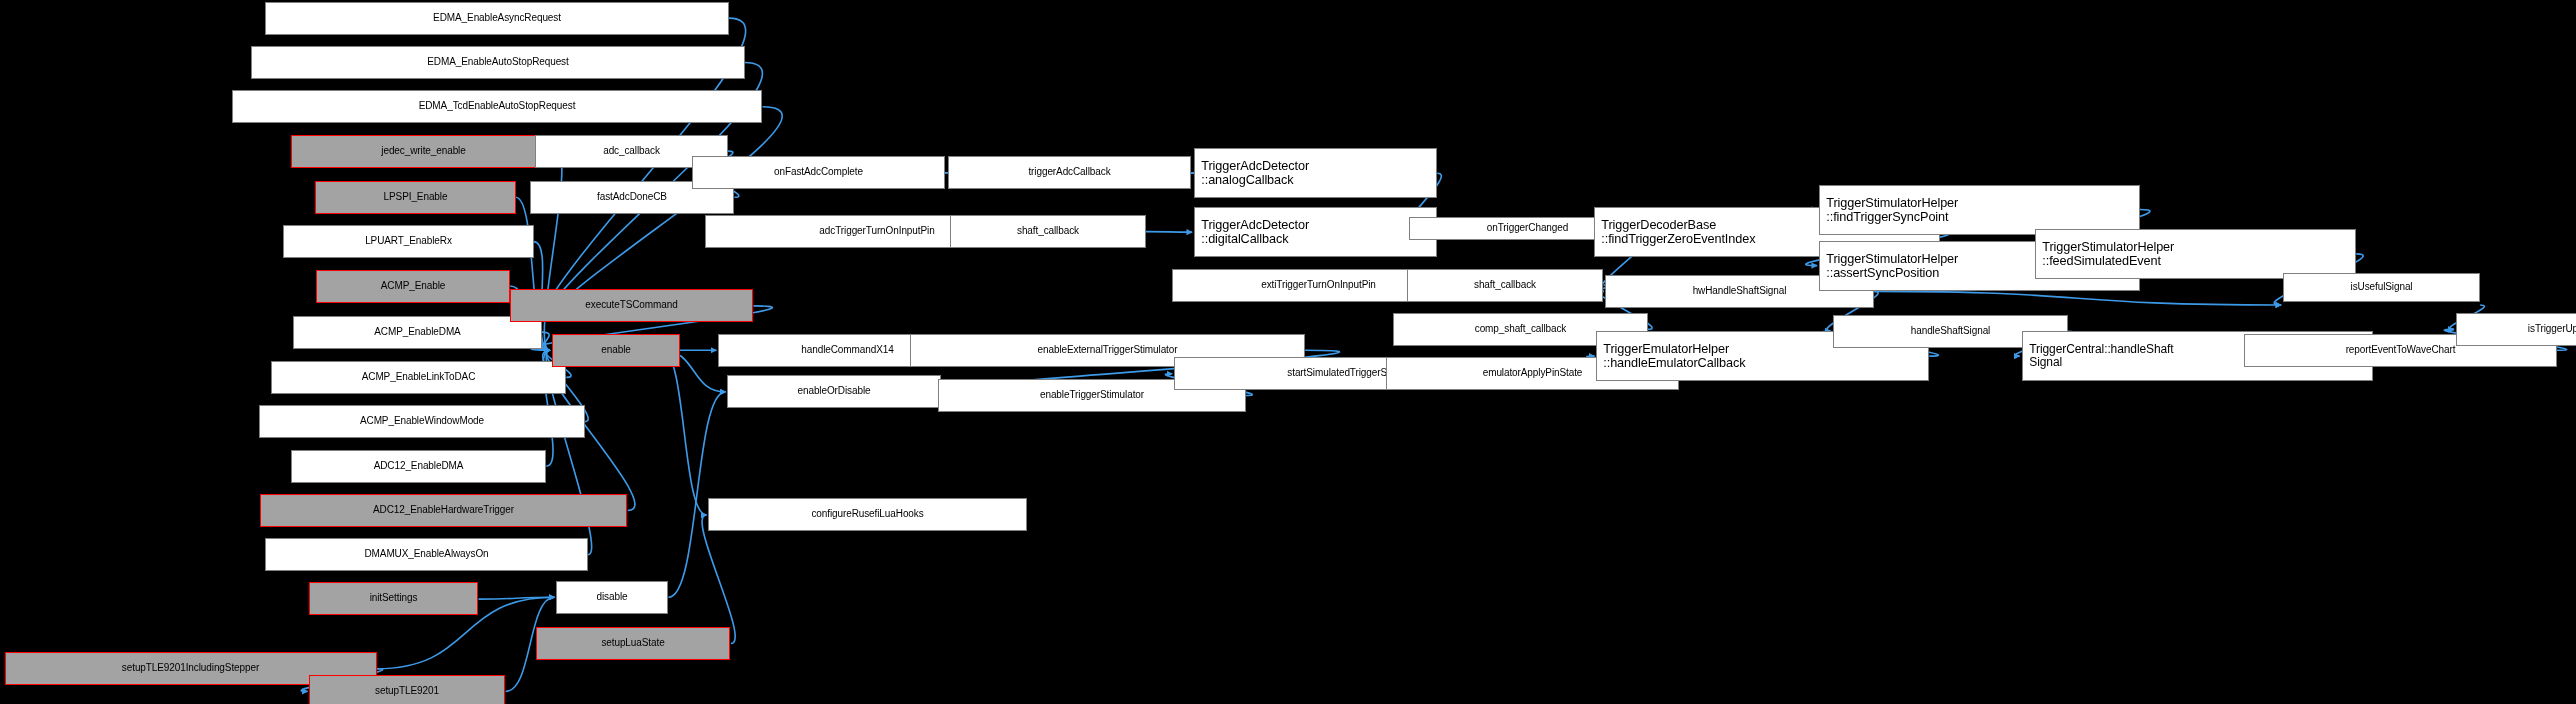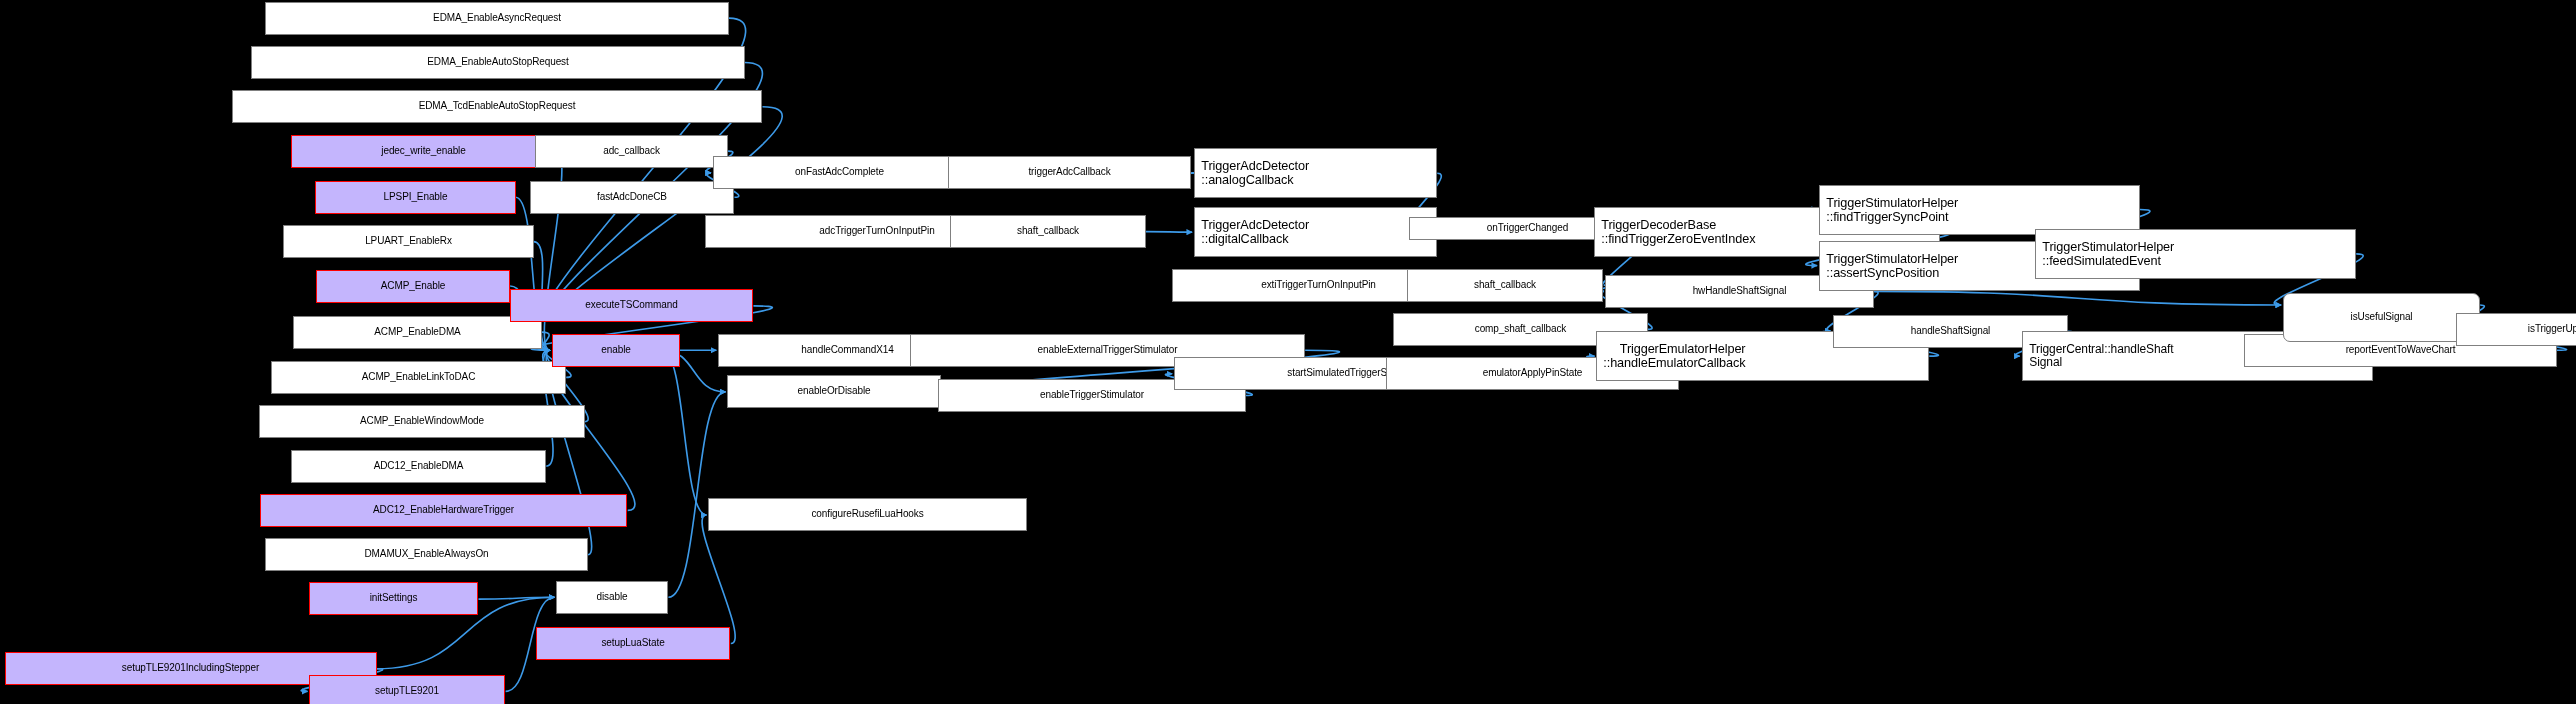--- a/index.html
+++ b/index.html
@@ -32,21 +32,21 @@
     font-size: 10px;
     line-height: 1.08;
     color: #000000;
     background: #ffffff;
     border: 0.9px solid #808080;
     white-space: pre;
     letter-spacing: -0.1px;
     z-index: 5;
   }
   .node.red {
-    background: #c4b5fd;
+    background: #a3a3a3;
     border: 1.4px solid #ff0000;
   }
   .node.grey {
     background: #ffffff;
     border: 1.4px solid #808080;
   }
   .node.multiline {
     line-height: 1.12;
     white-space: pre-line;
   }
@@ -133,47 +133,47 @@
     <div class="node red" style="left: 4.5px; top: 652px; width: 372px; height: 33px;">setupTLE9201IncludingStepper</div>
     <div class="node red" style="left: 309px; top: 675px; width: 196px; height: 33px;">setupTLE9201</div>
     <div class="node grey" style="left: 535px; top: 135px; width: 193px; height: 33px;">adc_callback</div>
     <div class="node grey" style="left: 530px; top: 181px; width: 204px; height: 33px;">fastAdcDoneCB</div>
     <div class="node grey" style="left: 705px; top: 215px; width: 309px; height: 33px; padding-left: 35px;">adcTriggerTurnOnInputPin</div>
     <div class="node red" style="left: 510px; top: 289px; width: 243px; height: 33px;">executeTSCommand</div>
     <div class="node red" style="left: 552px; top: 334px; width: 128px; height: 33px;">enable</div>
     <div class="node grey" style="left: 727px; top: 375px; width: 214px; height: 33px;">enableOrDisable</div>
     <div class="node grey" style="left: 708px; top: 498px; width: 319px; height: 33px;">configureRusefiLuaHooks</div>
     <div class="node grey" style="left: 556px; top: 581px; width: 112px; height: 33px;">disable</div>
-    <div class="node grey" style="left: 713px; top: 156px; width: 253px; height: 33px;">onFastAdcComplete</div>
+    <div class="node grey" style="left: 692px; top: 156px; width: 253px; height: 33px;">onFastAdcComplete</div>
     <div class="node grey" style="left: 718px; top: 334px; width: 259px; height: 33px;">handleCommandX14</div>
     <div class="node grey" style="left: 910px; top: 334px; width: 395px; height: 33px;">enableExternalTriggerStimulator</div>
     <div class="node grey" style="left: 938px; top: 379px; width: 308px; height: 33px;">enableTriggerStimulator</div>
     <div class="node grey" style="left: 948px; top: 156px; width: 243px; height: 33px;">triggerAdcCallback</div>
     <div class="node grey" style="left: 950px; top: 215px; width: 196px; height: 33px;">shaft_callback</div>
     <div class="node grey multiline" style="left: 1194px; top: 148px; width: 243px; height: 50px; font-size: 12.7px; justify-content: flex-start; text-align: left; padding-left: 6.3px;">TriggerAdcDetector
 ::analogCallback</div>
     <div class="node grey multiline" style="left: 1194px; top: 207px; width: 243px; height: 50px; font-size: 12.7px; justify-content: flex-start; text-align: left; padding-left: 6.3px;">TriggerAdcDetector
 ::digitalCallback</div>
     <div class="node grey" style="left: 1172px; top: 269px; width: 293px; height: 33px;">extiTriggerTurnOnInputPin</div>
     <div class="node grey" style="left: 1393px; top: 313px; width: 255px; height: 33px;">comp_shaft_callback</div>
     <div class="node grey" style="left: 1174px; top: 357px; width: 347px; height: 33px;">startSimulatedTriggerSignal</div>
     <div class="node grey" style="left: 1409px; top: 217px; width: 237px; height: 23px;">onTriggerChanged</div>
     <div class="node grey" style="left: 1407px; top: 269px; width: 196px; height: 33px;">shaft_callback</div>
     <div class="node grey" style="left: 1386px; top: 357px; width: 293px; height: 33px;">emulatorApplyPinState</div>
-    <div class="node grey multiline" style="left: 1596px; top: 331px; width: 333px; height: 50px; font-size: 12.7px; justify-content: flex-start; text-align: right; padding-left: 6.3px;">TriggerEmulatorHelper
+    <div class="node grey multiline" style="left: 1596px; top: 331px; width: 333px; height: 50px; font-size: 12.7px; justify-content: flex-start; text-align: left; padding-left: 6.3px;">TriggerEmulatorHelper
 ::handleEmulatorCallback</div>
     <div class="node grey multiline" style="left: 1594px; top: 207px; width: 346px; height: 50px; font-size: 12.7px; justify-content: flex-start; text-align: left; padding-left: 6.3px;">TriggerDecoderBase
 ::findTriggerZeroEventIndex</div>
     <div class="node grey" style="left: 1605px; top: 275px; width: 269px; height: 33px;">hwHandleShaftSignal</div>
     <div class="node grey" style="left: 1833px; top: 315px; width: 235px; height: 33px;">handleShaftSignal</div>
     <div class="node grey multiline" style="left: 1819px; top: 185px; width: 321px; height: 50px; font-size: 12.7px; justify-content: flex-start; text-align: left; padding-left: 6.3px;">TriggerStimulatorHelper
 ::findTriggerSyncPoint</div>
     <div class="node grey multiline" style="left: 1819px; top: 241px; width: 321px; height: 50px; font-size: 12.7px; justify-content: flex-start; text-align: left; padding-left: 6.3px;">TriggerStimulatorHelper
 ::assertSyncPosition</div>
     <div class="node grey multiline" style="left: 2035px; top: 229px; width: 321px; height: 50px; font-size: 12.7px; justify-content: flex-start; text-align: left; padding-left: 6.3px;">TriggerStimulatorHelper
 ::feedSimulatedEvent</div>
     <div class="node grey multiline" style="left: 2022px; top: 331px; width: 351px; height: 50px; font-size: 12px; justify-content: flex-start; text-align: left; padding-left: 6.3px;">TriggerCentral::handleShaft
 Signal</div>
     <div class="node grey" style="left: 2244px; top: 334px; width: 313px; height: 33px;">reportEventToWaveChart</div>
-    <div class="node grey" style="left: 2283px; top: 293px; width: 197px; height: 49px; border-radius: 7px;">isUsefulSignal</div>
+    <div class="node grey" style="left: 2283px; top: 273px; width: 197px; height: 29px;">isUsefulSignal</div>
     <div class="node grey" style="left: 2456px; top: 313px; width: 219px; height: 33px;">isTriggerUpEvent</div>
   </div>
 
 
 </body></html>

